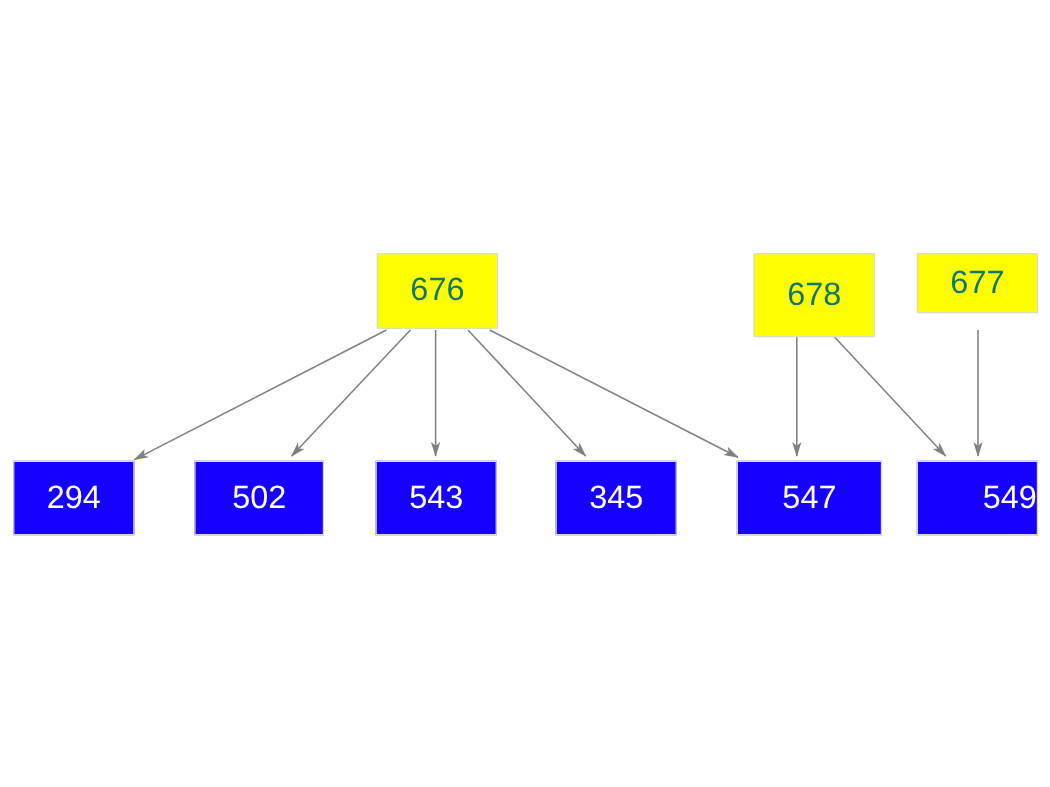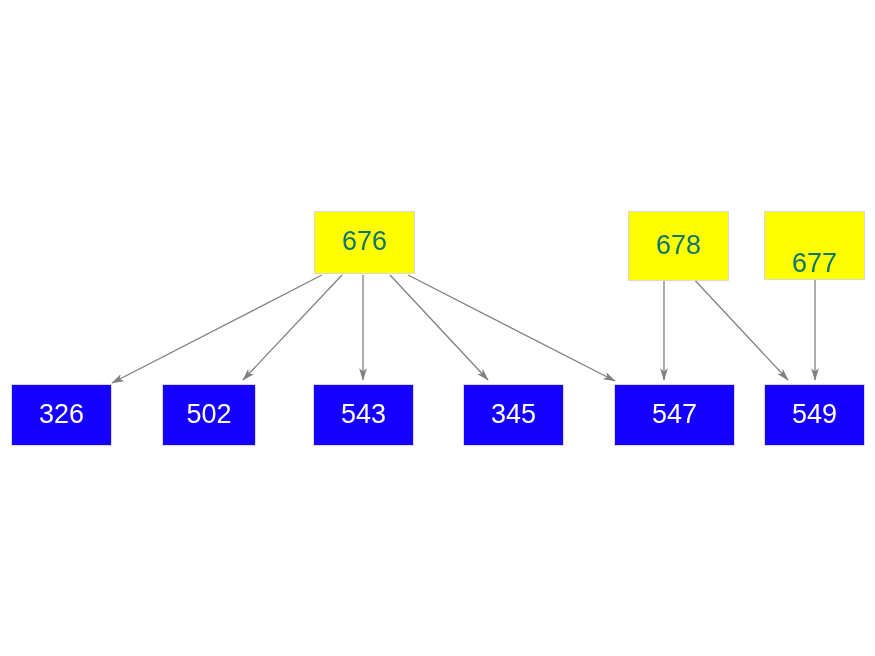--- a/index.html
+++ b/index.html
@@ -71,35 +71,35 @@
         <line x1="815" y1="275" x2="815" y2="380" stroke="#808080" stroke-width="1.3" marker-end="url(#arrowhead)"></line>
       </g>
   </svg>
   <div id="nodes-group">
       <div class="node node-root" style="left: 314px; top: 211px; width: 101px; height: 63px;">
         <span class="node-label">676</span>
       </div>
       <div class="node node-root" style="left: 628px; top: 211px; width: 101px; height: 70px;">
         <span class="node-label">678</span>
       </div>
-      <div class="node node-root" style="left: 764px; top: 211px; width: 101px; height: 69px; align-items: flex-end;">
+      <div class="node node-root" style="left: 764px; top: 211px; width: 101px; height: 50px;">
         <span class="node-label">677</span>
       </div>
       <div class="node node-leaf" style="left: 11px; top: 384px; width: 101px; height: 62px;">
-        <span class="node-label">326</span>
+        <span class="node-label">294</span>
       </div>
-      <div class="node node-leaf" style="left: 162px; top: 384px; width: 94px; height: 62px;">
+      <div class="node node-leaf" style="left: 162px; top: 384px; width: 108px; height: 62px;">
         <span class="node-label">502</span>
       </div>
       <div class="node node-leaf" style="left: 313px; top: 384px; width: 101px; height: 62px; justify-content: center;">
         <span class="node-label">543</span>
       </div>
       <div class="node node-leaf" style="left: 463px; top: 384px; width: 101px; height: 62px;">
         <span class="node-label">345</span>
       </div>
       <div class="node node-leaf" style="left: 614px; top: 384px; width: 121px; height: 62px;">
         <span class="node-label">547</span>
       </div>
-      <div class="node node-leaf" style="left: 764px; top: 384px; width: 101px; height: 62px;">
+      <div class="node node-leaf" style="left: 764px; top: 384px; width: 101px; height: 62px; justify-content: flex-end;">
         <span class="node-label">549</span>
       </div>
     </div>
 </div>
 
 </body></html>

